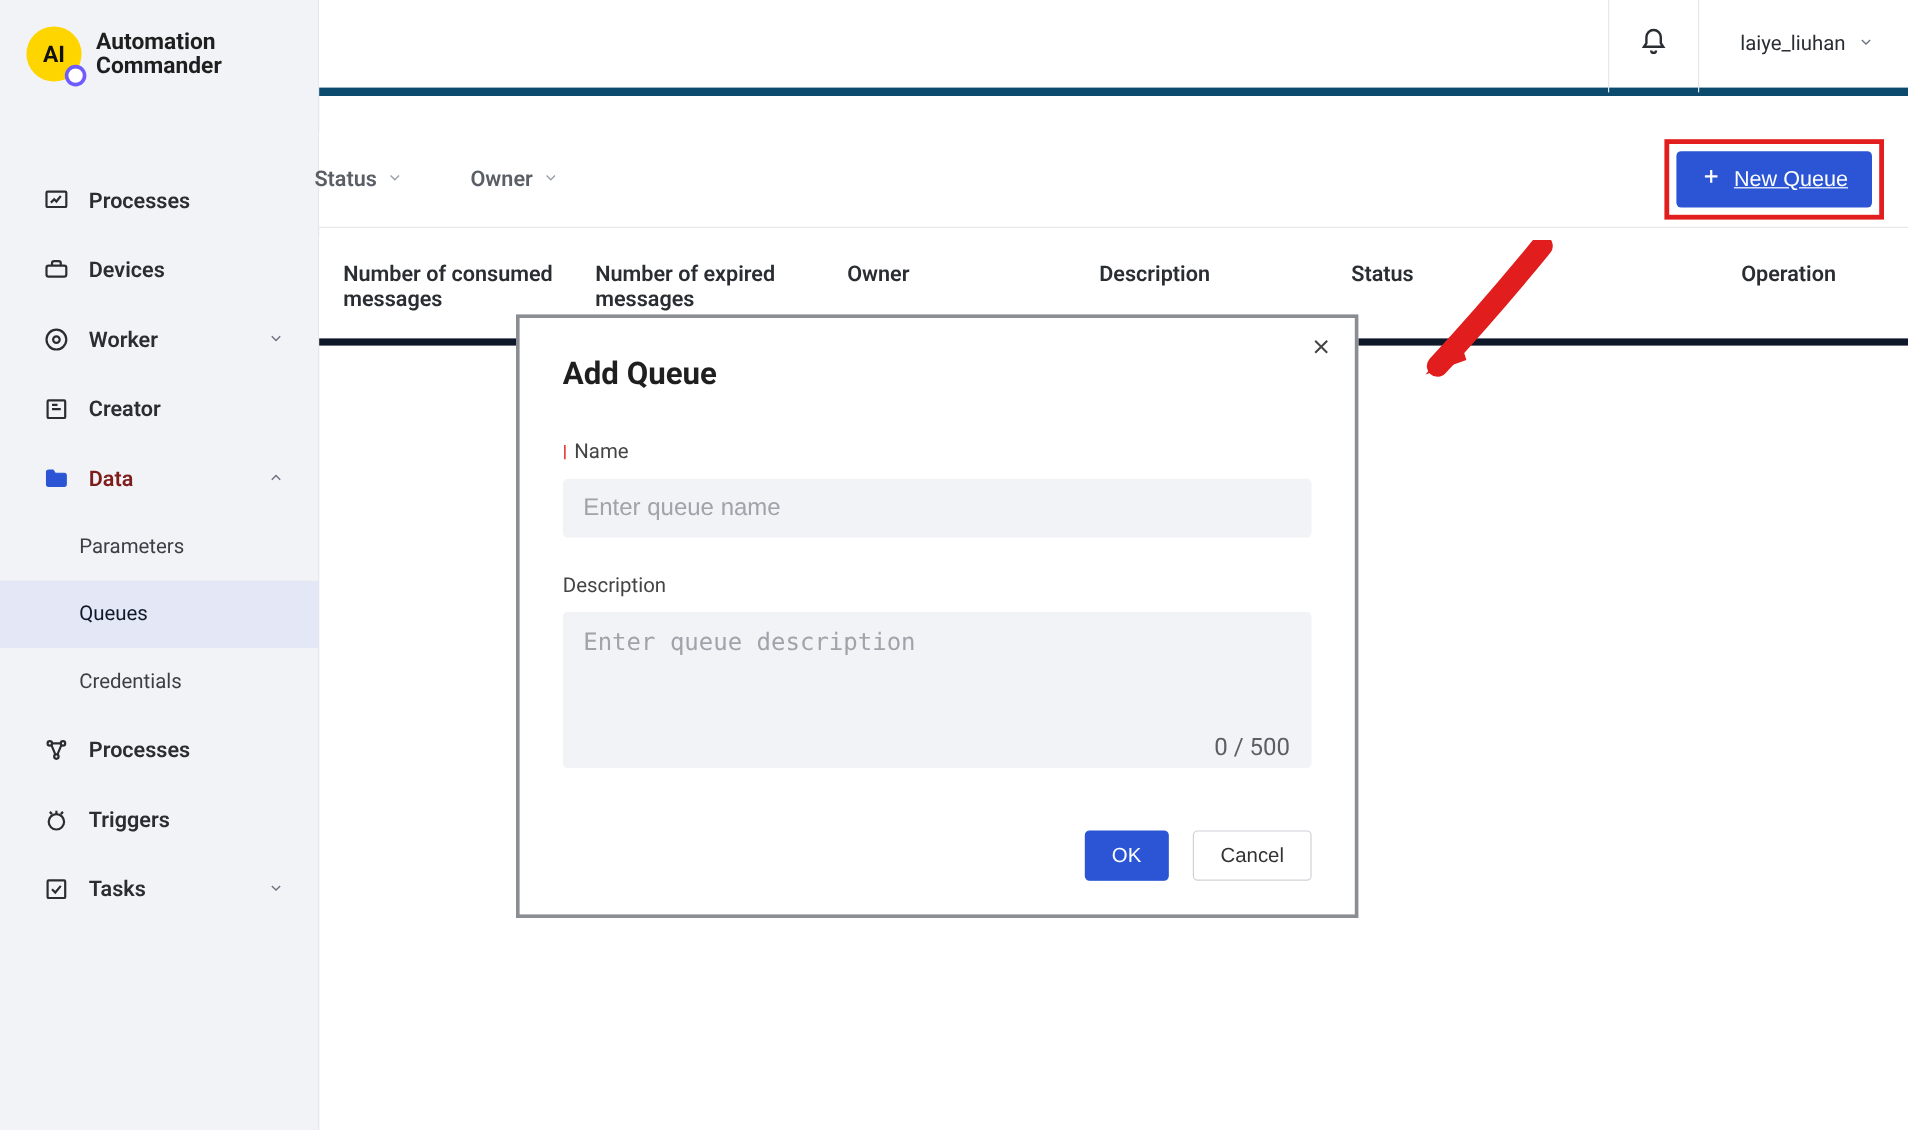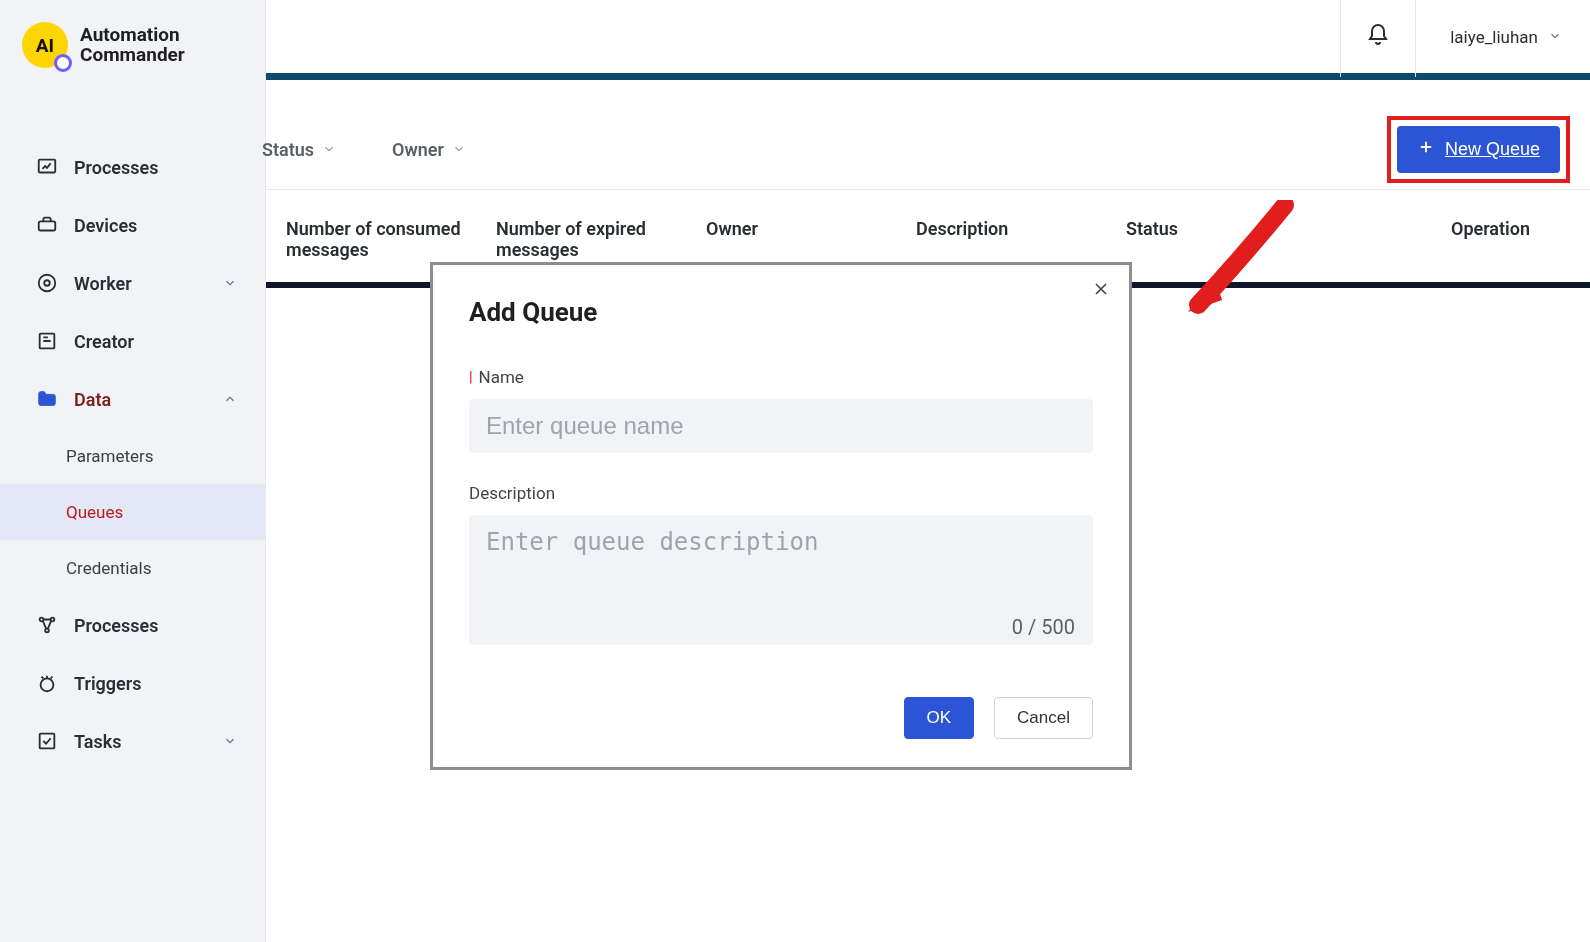--- a/index.html
+++ b/index.html
@@ -75,21 +75,21 @@
     padding: 0;
   }
   .nav-sub-item {
     padding: 18px 22px 18px 66px;
     font-size: 17px;
     color: #3a3f45;
     cursor: pointer;
   }
   .nav-sub-item.active {
     background: #e4e7f5;
-    color: #b91c1c;
+    color: #0f172a;
   }
 
   .nav-icon { width: 22px; height: 22px; display:flex; align-items:center; justify-content:center; }
   .nav-icon svg { width: 22px; height: 22px; }
 
   
   .topbar {
     position: absolute;
     left: 266px; right: 0; top: 0;
     height: 80px;
@@ -201,21 +201,21 @@
   .field { margin-bottom: 30px; }
   .field-label {
     font-size: 17px; color:#444; margin-bottom: 12px; display:flex; align-items:center; gap:6px;
   }
   .req { color:#e11d1d; font-weight:700; font-size: 14px; }
   .text-input, .text-area {
     width: 100%;
     background:#f2f3f7;
     border:1px solid #f2f3f7;
     border-radius:4px;
-    font-size:24px;
+    font-size:20px;
     color:#222;
     padding: 12px 16px;
     outline:none;
   }
   .text-input::placeholder, .text-area::placeholder { color:#9fa3aa; }
   .text-area { height: 130px; resize:none; position:relative; }
   .ta-wrap { position:relative; }
   .char-count {
     position:absolute; right:18px; bottom:10px;
     font-size:20px; color:#5a5f66;

